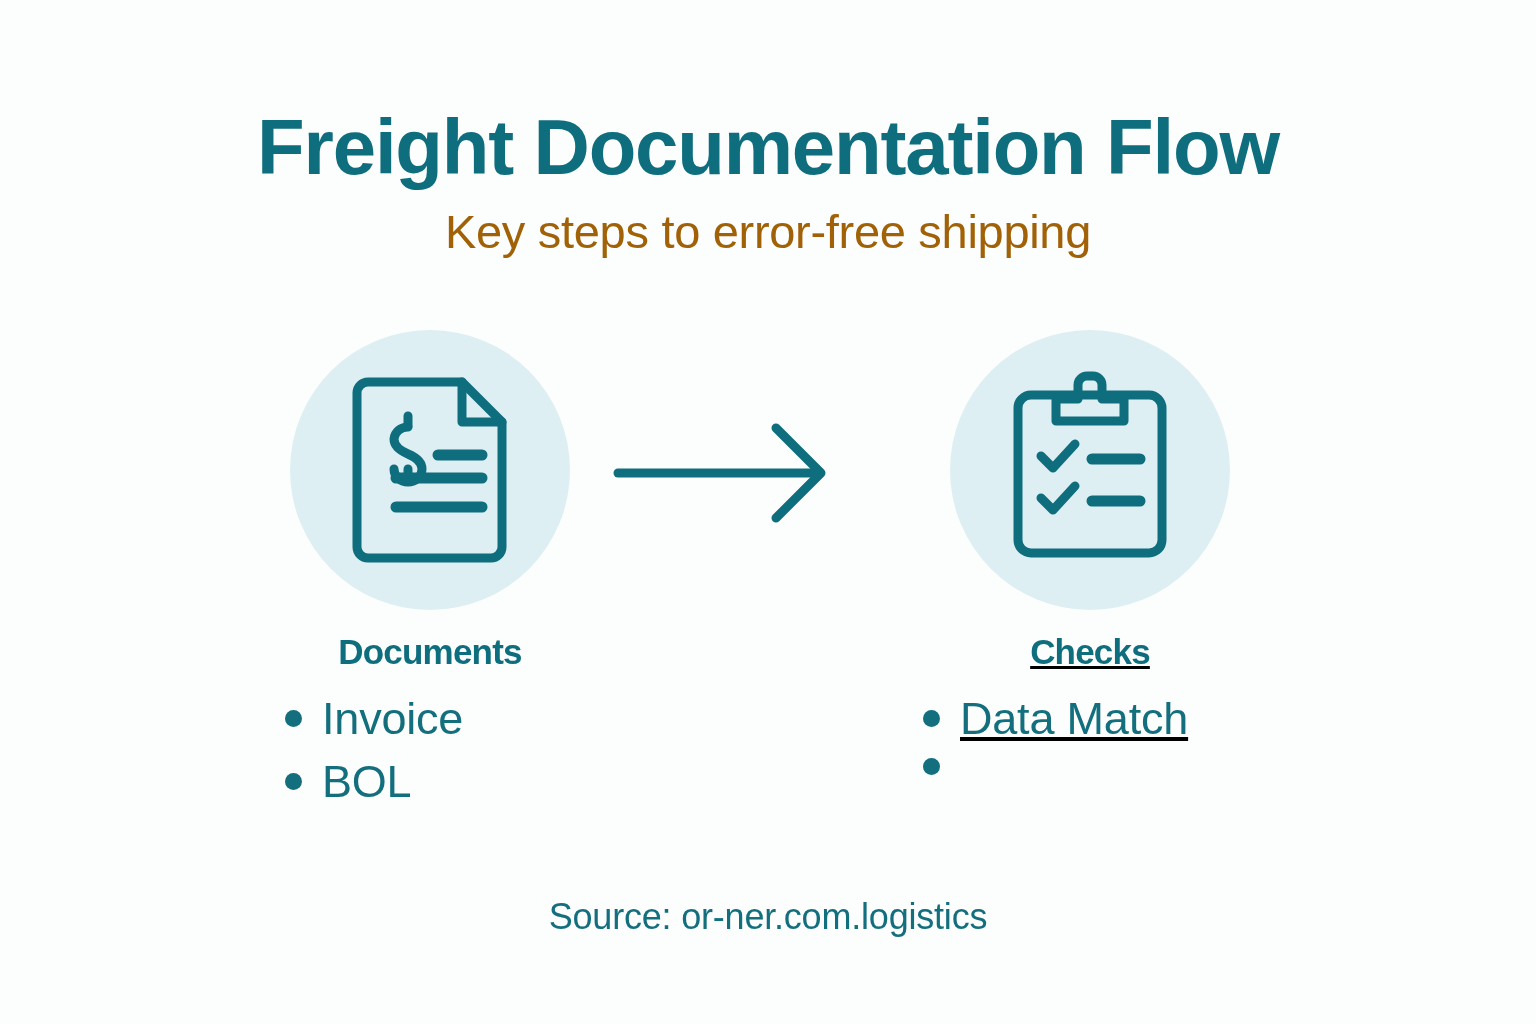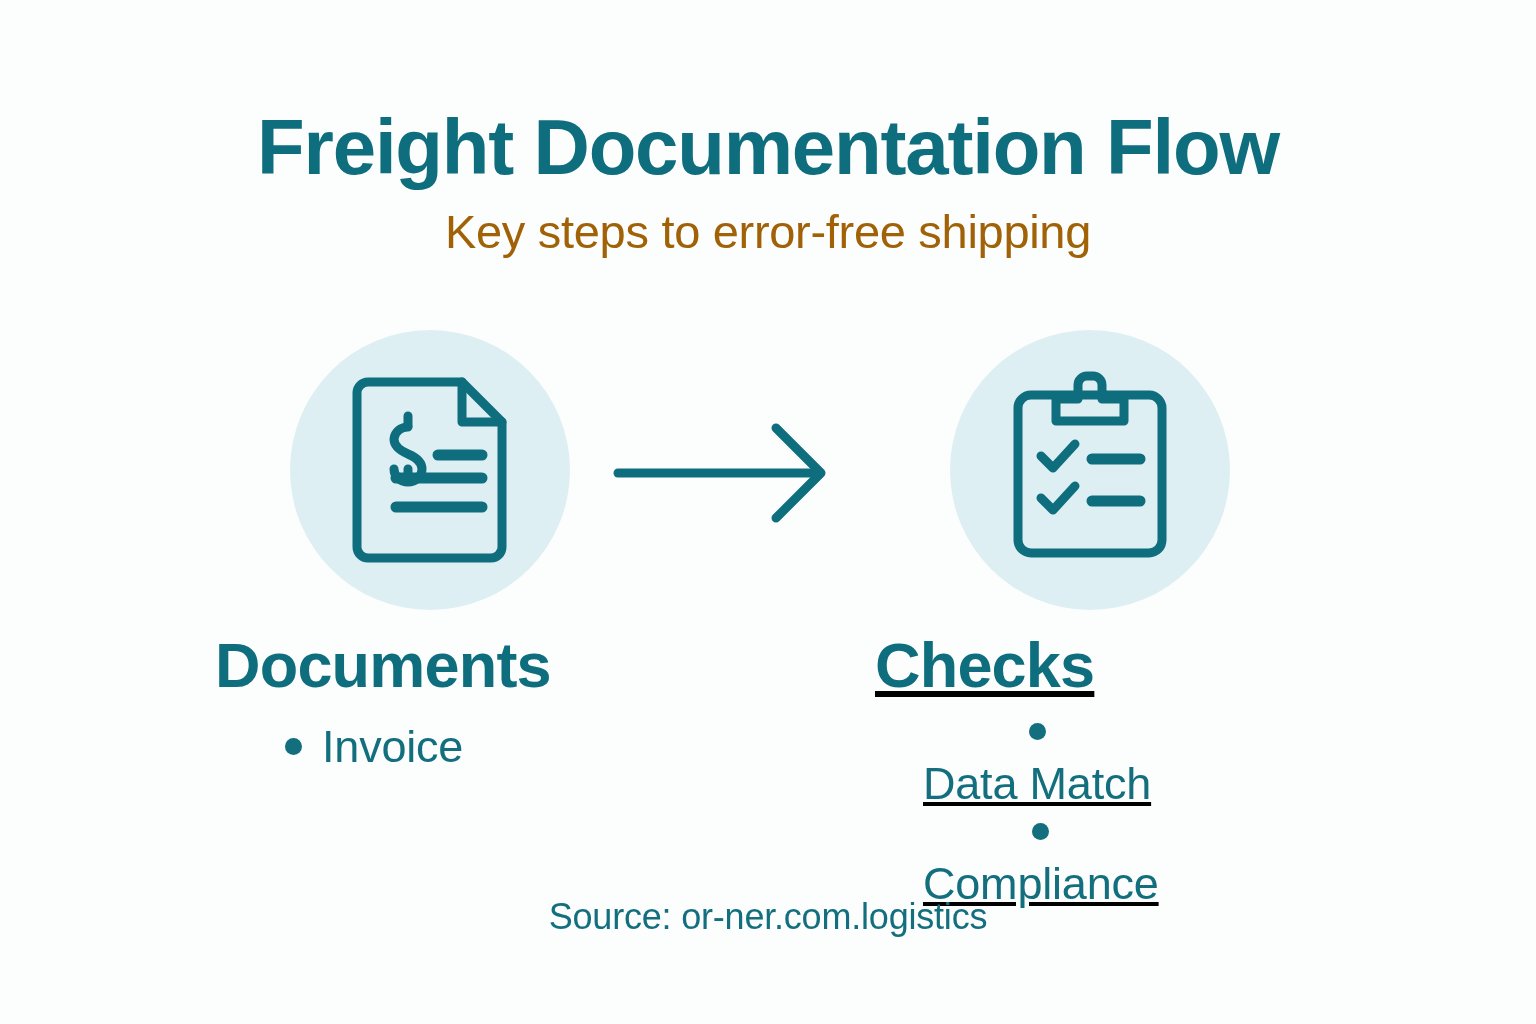--- a/index.html
+++ b/index.html
@@ -79,21 +79,22 @@
   
   .column {
     position: absolute;
     top: 634px;
     width: 430px;
   }
   #column-left  { left: 215px; }
   #column-right { left: 875px; text-decoration: underline; }
 
   .column-heading {
-    font-size: 63px;
+    text-align: center;
+    font-size: 35px;
     font-weight: 700;
     letter-spacing: -0.8px;
     color: #0e6e7e;
     line-height: 1.0;
     margin: 0 0 26px 0;
     white-space: nowrap;
   }
   .bullet-list {
     list-style: none;
     margin: 0;
@@ -105,21 +106,20 @@
   .bullet-list li {
     display: flex;
     align-items: center;
     gap: 20px;
     margin: 0 0 16px 0;
     align-self: flex-start;
     padding-left: 70px;
   }
   #column-right .bullet-list li {
     padding-left: 48px;
-    flex-direction: column;
   }
   .bullet-dot {
     width: 17px;
     height: 17px;
     border-radius: 50%;
     background: #136f7e;
     flex: 0 0 auto;
   }
   .bullet-text {
     font-size: 45px;
@@ -193,32 +193,35 @@
     </g>
   </svg>
 
   <div class="column" id="column-left">
     <div class="column-heading">Documents</div>
     <ul class="bullet-list">
       <li>
         <span class="bullet-dot"></span>
         <span class="bullet-text">Invoice</span>
       </li>
+      <li>
+        <span class="bullet-dot"></span>
+        <span class="bullet-text">BOL</span>
+      </li>
     </ul>
   </div>
 
   <div class="column" id="column-right">
     <div class="column-heading">Checks</div>
     <ul class="bullet-list">
       <li>
         <span class="bullet-dot"></span>
         <span class="bullet-text">Data Match</span>
       </li>
       <li>
         <span class="bullet-dot"></span>
-        <span class="bullet-text">Compliance</span>
       </li>
     </ul>
   </div>
 
   <div id="source-line">Source: or-ner.com.logistics</div>
 
 </div>
 
 </body></html>

